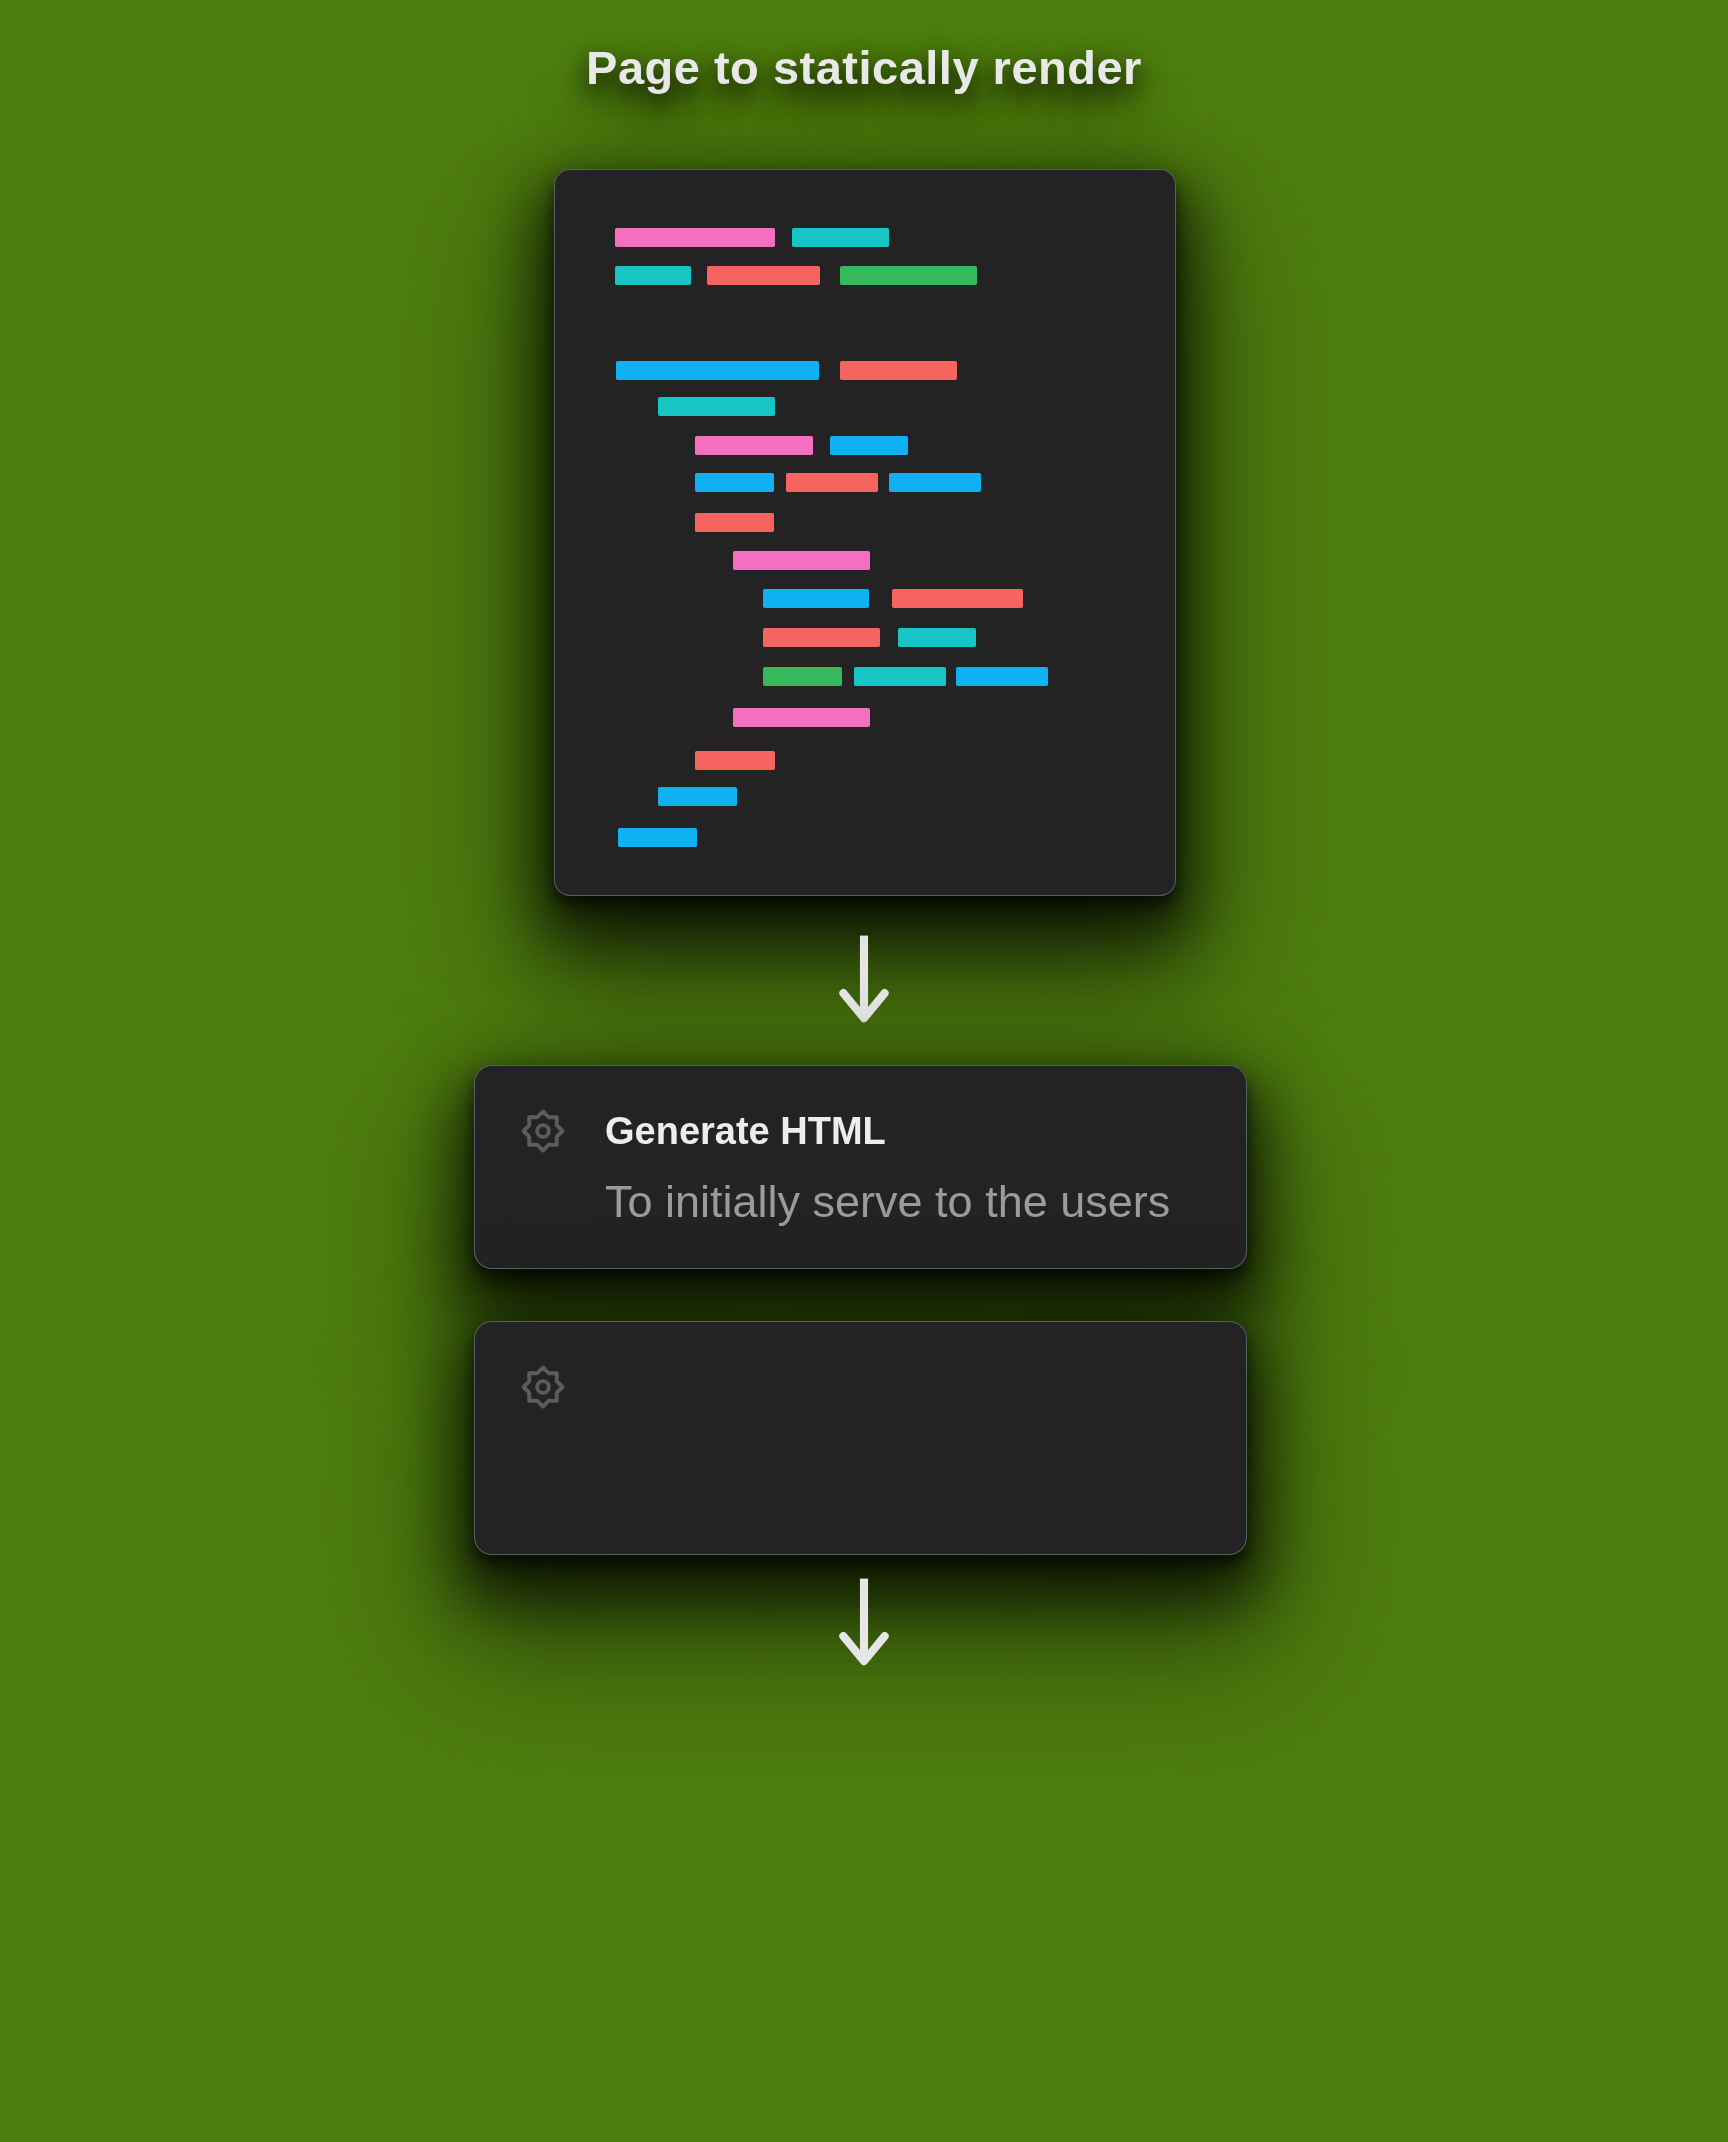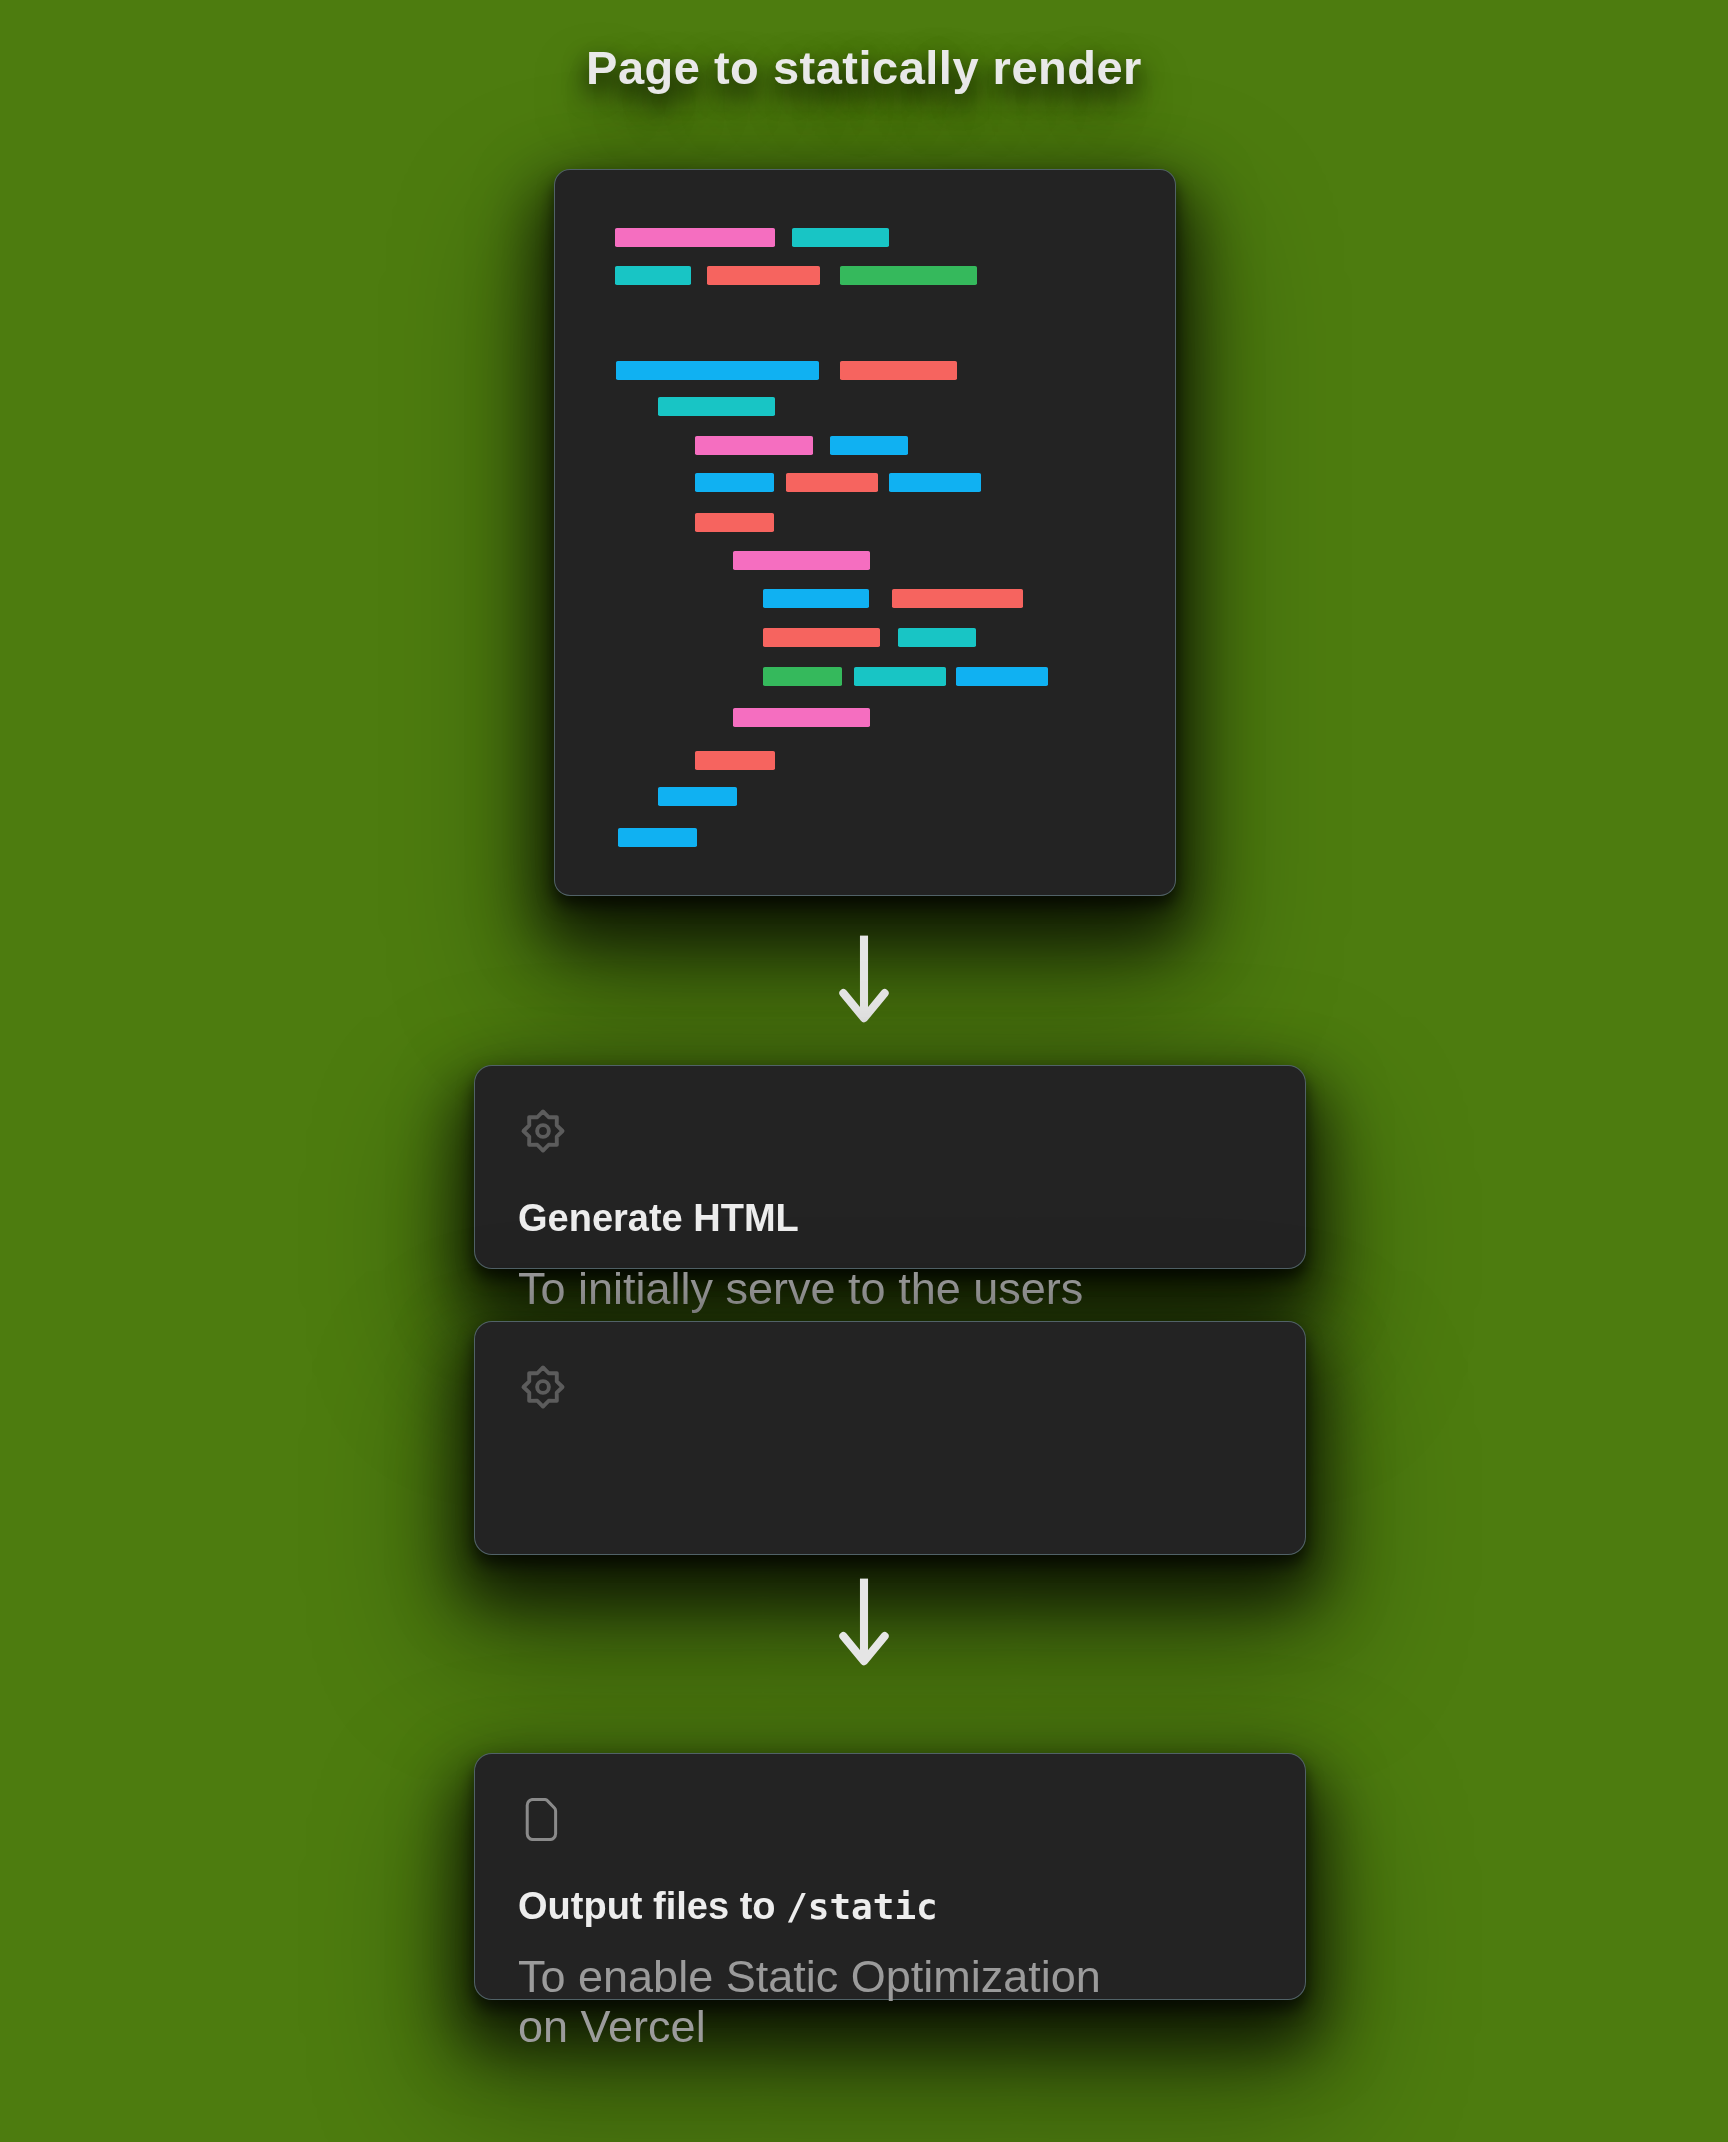--- a/index.html
+++ b/index.html
@@ -36,21 +36,21 @@
   .arrow{
     position:absolute;width:90px;height:97px;
   }
   .arrow-1{left:819px;top:932px;}
   .arrow-2{left:819px;top:1575px;}
   .card{
     border-radius:18px;
     box-sizing:border-box;
     display:flex;align-items:flex-start;
     padding:40px 43px;gap:37px;
-    left:474px;width:832px;flex-direction:column;
+    left:474px;width:773px;
   }
   .card-1{top:1065px;height:204px;}
   .card-2{top:1321px;height:234px;}
   .card-3{top:1753px;height:247px;}
   .card-icon{
     flex:0 0 50px;width:50px;height:50px;
     display:flex;align-items:center;justify-content:center;
   }
   .card-text{flex:1;min-width:0;}
   .card-title{
@@ -131,29 +131,15 @@
         <circle cx="0" cy="0" r="7.5" fill="none" stroke="#5c5c5c" stroke-width="5"></circle>
       </svg>
     </div>
   </div>
 
   <svg class="arrow arrow-2" viewBox="0 0 100 108">
     <line x1="50" y1="4" x2="50" y2="92" stroke="#e6e6e6" stroke-width="9"></line>
     <polyline points="27,68 50,96 73,68" fill="none" stroke="#e6e6e6" stroke-width="9" stroke-linecap="round" stroke-linejoin="round"></polyline>
   </svg>
 
-  <div class="panel card card-3">
-    <div class="card-icon">
-      <svg viewBox="0 0 24 30" width="36" height="43">
-        <path d="M5 1 h8 a3 3 0 0 1 2.2 1 l4.8 5 a3 3 0 0 1 .8 2 V25 a4 4 0 0 1 -4 4 H5 a4 4 0 0 1 -4 -4 V5 a4 4 0 0 1 4 -4 Z" fill="none" stroke="#8a8a8a" stroke-width="2.1" stroke-linejoin="round"></path>
-      </svg>
-    </div>
-    <div class="card-text">
-      <div class="card-title"><span>Output files to </span><span class="mono">/static</span></div>
-      <div class="card-sub">
-        <div>To enable Static Optimization</div>
-        <div>on Vercel</div>
-      </div>
-    </div>
-  </div>
 
 </div>
 
 
 </body></html>

